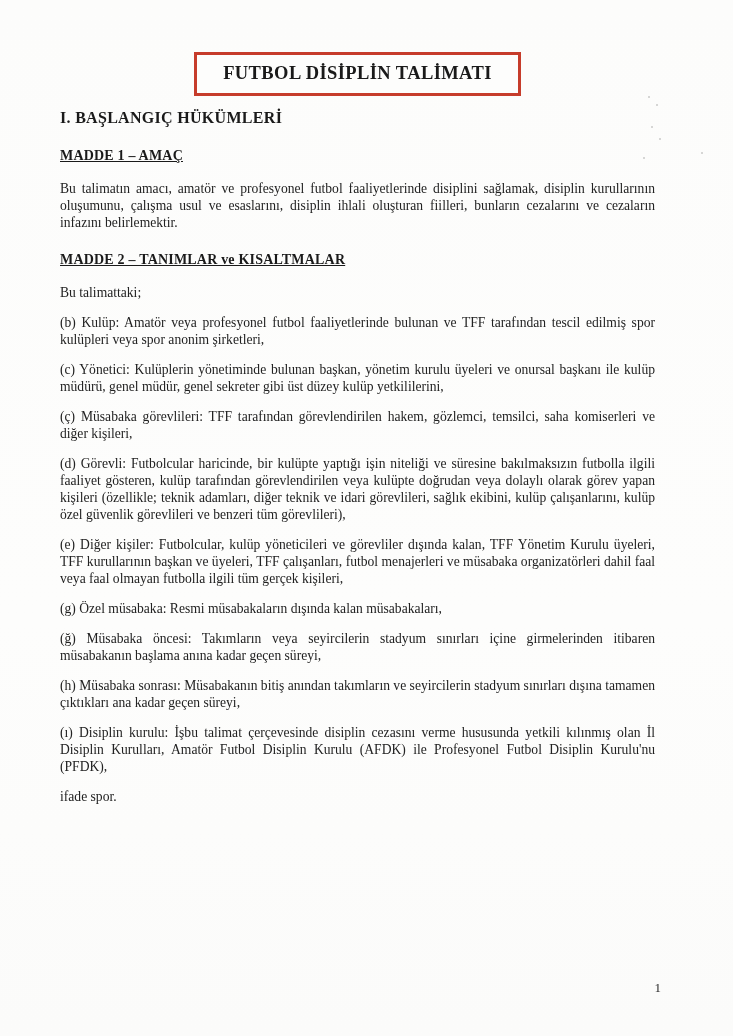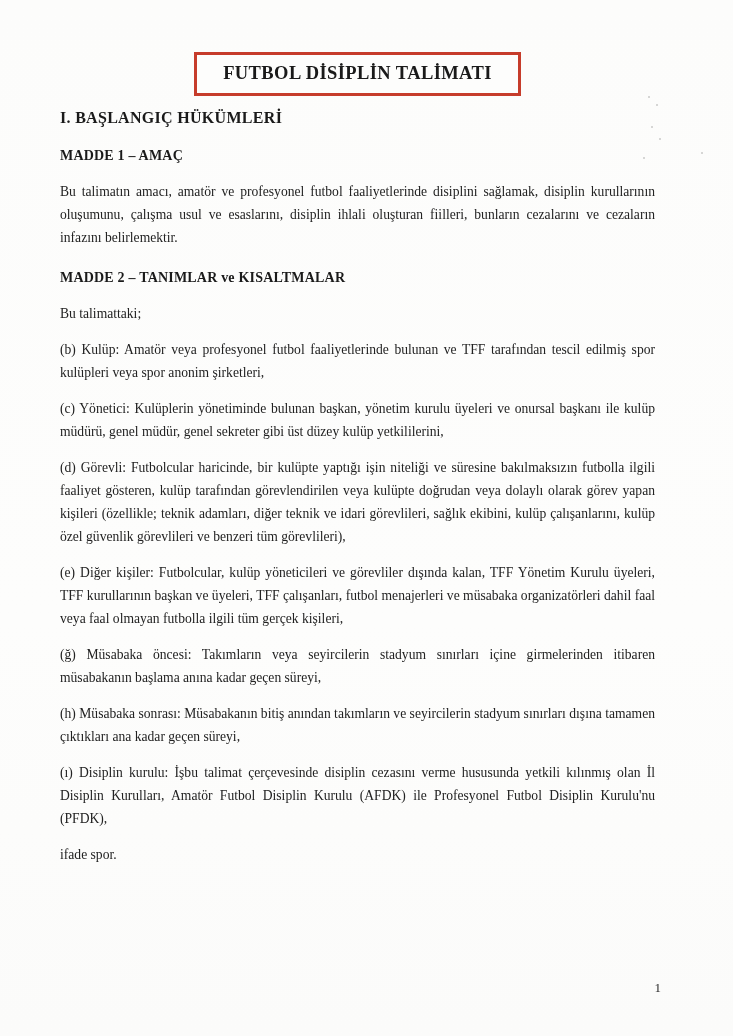--- a/index.html
+++ b/index.html
@@ -38,24 +38,25 @@
     letter-spacing: 0.3px;
     color: #1a1a1a;
   }
   .article-heading {
     font-size: 14px;
     font-weight: bold;
     margin-top: 21px;
     margin-bottom: 16px;
     color: #1a1a1a;
     letter-spacing: 0.2px;
+    text-decoration: underline;
   }
   .body-text {
     font-size: 13.6px;
-    line-height: 23px;
+    line-height: 17px;
     text-align: justify;
     color: #222;
     margin-bottom: 13px;
   }
   .definitions p { margin-bottom: 13px; }
   .page-number {
     position: absolute;
     right: 72px;
     bottom: 40px;
     font-size: 13px;
@@ -97,22 +98,24 @@
     <p class="body-text">Bu talimatın amacı, amatör ve profesyonel futbol faaliyetlerinde disiplini sağlamak, disiplin kurullarının oluşumunu, çalışma usul ve esaslarını, disiplin ihlali oluşturan fiilleri, bunların cezalarını ve cezaların infazını belirlemektir.</p>
   </div>
 
   <div class="article">
     <div class="article-heading">MADDE 2 – TANIMLAR ve KISALTMALAR</div>
     <p class="body-text">Bu talimattaki;</p>
 
     <div class="definitions">
       <p class="body-text">(b) Kulüp: Amatör veya profesyonel futbol faaliyetlerinde bulunan ve TFF tarafından tescil edilmiş spor kulüpleri veya spor anonim şirketleri,</p>
       <p class="body-text">(c) Yönetici: Kulüplerin yönetiminde bulunan başkan, yönetim kurulu üyeleri ve onursal başkanı ile kulüp müdürü, genel müdür, genel sekreter gibi üst düzey kulüp yetkililerini,</p>
+      <p class="body-text">(ç) Müsabaka görevlileri: TFF tarafından görevlendirilen hakem, gözlemci, temsilci, saha komiserleri ve diğer kişileri,</p>
       <p class="body-text">(d) Görevli: Futbolcular haricinde, bir kulüpte yaptığı işin niteliği ve süresine bakılmaksızın futbolla ilgili faaliyet gösteren, kulüp tarafından görevlendirilen veya kulüpte doğrudan veya dolaylı olarak görev yapan kişileri (özellikle; teknik adamları, diğer teknik ve idari görevlileri, sağlık ekibini, kulüp çalışanlarını, kulüp özel güvenlik görevlileri ve benzeri tüm görevlileri),</p>
       <p class="body-text">(e) Diğer kişiler: Futbolcular, kulüp yöneticileri ve görevliler dışında kalan, TFF Yönetim Kurulu üyeleri, TFF kurullarının başkan ve üyeleri, TFF çalışanları, futbol menajerleri ve müsabaka organizatörleri dahil faal veya faal olmayan futbolla ilgili tüm gerçek kişileri,</p>
+      <p class="body-text">(g) Özel müsabaka: Resmi müsabakaların dışında kalan müsabakaları,</p>
       <p class="body-text">(ğ) Müsabaka öncesi: Takımların veya seyircilerin stadyum sınırları içine girmelerinden itibaren müsabakanın başlama anına kadar geçen süreyi,</p>
       <p class="body-text">(h) Müsabaka sonrası: Müsabakanın bitiş anından takımların ve seyircilerin stadyum sınırları dışına tamamen çıktıkları ana kadar geçen süreyi,</p>
       <p class="body-text">(ı) Disiplin kurulu: İşbu talimat çerçevesinde disiplin cezasını verme hususunda yetkili kılınmış olan İl Disiplin Kurulları, Amatör Futbol Disiplin Kurulu (AFDK) ile Profesyonel Futbol Disiplin Kurulu'nu (PFDK),</p>
     </div>
 
     <p class="body-text">ifade spor.</p>
   </div>
 
   <div class="page-number">1</div>
 

